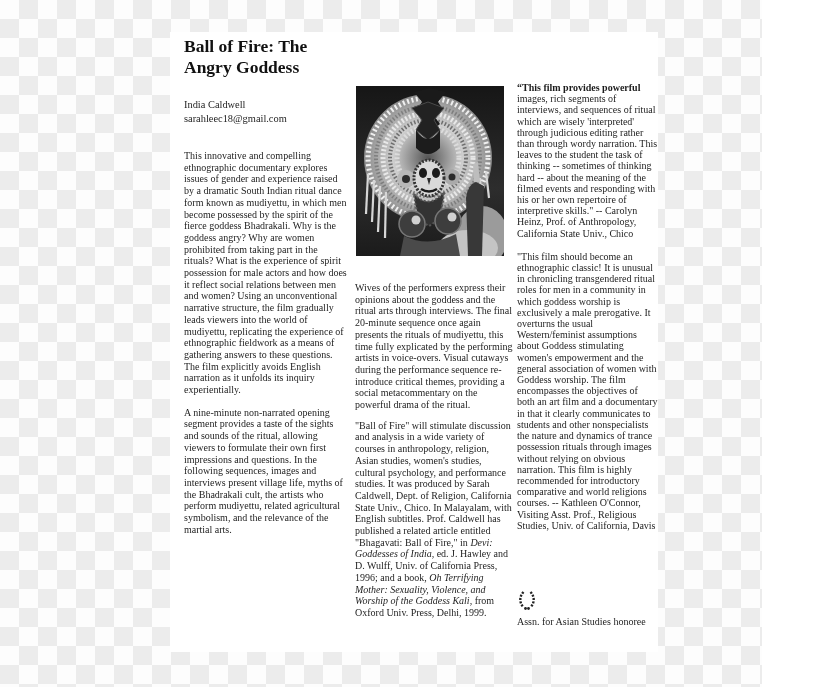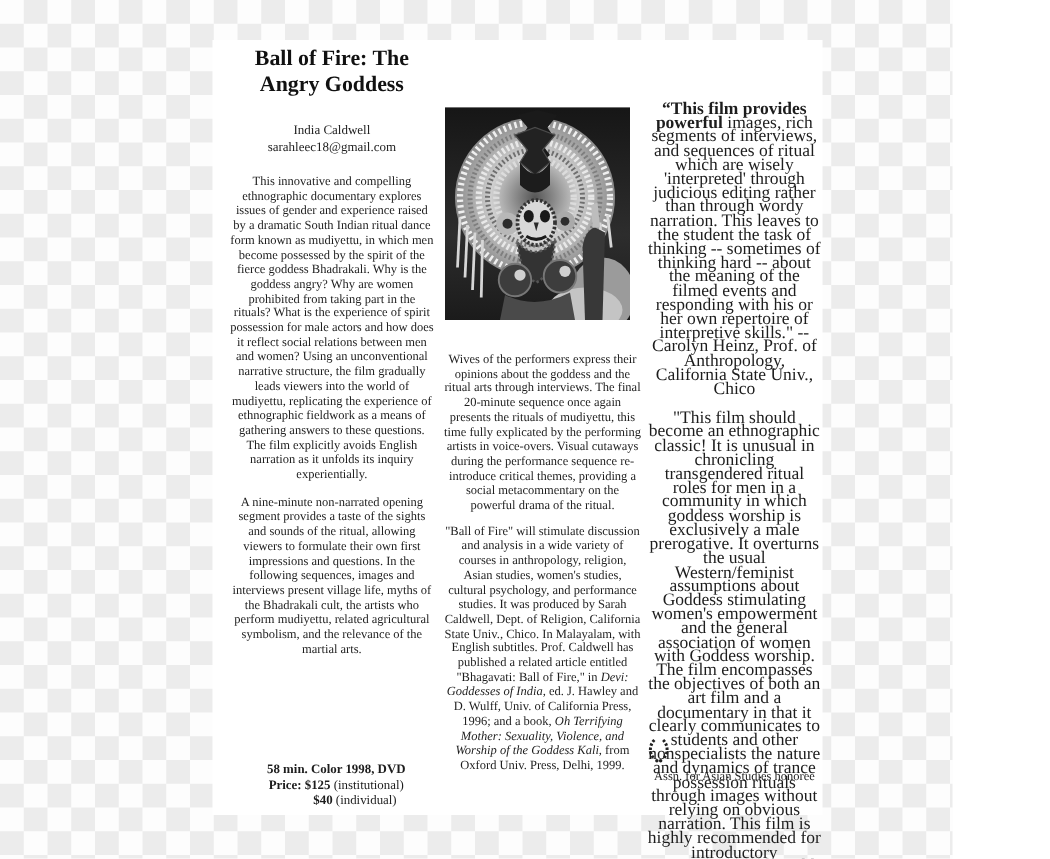--- a/index.html
+++ b/index.html
@@ -5,56 +5,55 @@
   html,body{margin:0;padding:0;}
   body{
     width:840px;height:687px;overflow:hidden;
     font-family:"Liberation Serif","DejaVu Serif",serif;
   }
   .artboard{
     position:relative;width:762px;height:687px;
     background-color:#fdfdfd;
     background-image:conic-gradient(#ececec 25%, #fdfdfd 0 50%, #ececec 0 75%, #fdfdfd 0);
     background-size:38px 38px;
-    text-align:center;
   }
   .doc-page{
     position:absolute;left:170px;top:32px;width:488px;height:620px;
     background:#ffffff;color:#1d1d1d;
   }
   .col{position:absolute;}
   .col-left{left:14px;top:4px;width:163px;}
   .col-mid{left:185px;top:54px;width:158px;}
   .col-right{left:347px;top:50px;width:141px;}
   .title{
     font-size:17.5px;line-height:21px;font-weight:bold;margin:0;color:#111;
   }
   .subhead{
     font-size:10.6px;line-height:13px;font-weight:bold;margin:14px 0 0 0;
   }
   .contact{font-size:10.4px;line-height:14px;margin:20px 0 0 0;}
   .contact a{color:#1d1d1d;cursor:pointer;}
   .body-par{
     font-size:10px;line-height:11.7px;margin:0;
   }
-  .col-left .body-par{margin-top:14px;}
+  .col-left .body-par{margin-top:24px;}
   .col-left .body-par + .body-par{margin-top:11px;}
   .price-block{
     position:absolute;left:14px;top:578px;width:170px;
     font-size:10.3px;line-height:12.6px;
   }
   .price-line{margin:0;}
   .bold{font-weight:bold;}
   .indent{padding-left:30px;}
   .photo{
     width:148px;height:170px;margin:0 0 0 1px;display:block;background:#222;
   }
   .col-mid .body-par{margin-top:26px;}
   .col-mid .body-par + .body-par{margin-top:9px;}
-  .col-right .body-par{font-size:14px;line-height:11.2px;}
+  .col-right .body-par{font-size:10px;line-height:11.2px;}
   .col-right .body-par + .body-par{margin-top:12px;}
   .quote-lead{font-weight:bold;}
   .honoree-block{position:absolute;left:347px;top:558px;width:141px;}
   .wreath{display:block;margin:0 0 5px 1px;}
   .honoree-text{font-size:10px;line-height:12px;margin:0;}
   i{font-style:italic;}
 </style>
 </head>
 <body>
 
@@ -64,25 +63,20 @@
     <div class="col col-left">
       <h1 class="title">Ball of Fire: The Angry Goddess</h1>
       <p class="contact">
         <span>India Caldwell</span><br>
         <a>sarahleec18@gmail.com</a>
       </p>
       <p class="body-par">This innovative and compelling ethnographic documentary explores issues of gender and experience raised by a dramatic South Indian ritual dance form known as mudiyettu, in which men become possessed by the spirit of the fierce goddess Bhadrakali. Why is the goddess angry? Why are women prohibited from taking part in the rituals? What is the experience of spirit possession for male actors and how does it reflect social relations between men and women? Using an unconventional narrative structure, the film gradually leads viewers into the world of mudiyettu, replicating the experience of ethnographic fieldwork as a means of gathering answers to these questions. The film explicitly avoids English narration as it unfolds its inquiry experientially.</p>
       <p class="body-par">A nine-minute non-narrated opening segment provides a taste of the sights and sounds of the ritual, allowing viewers to formulate their own first impressions and questions. In the following sequences, images and interviews present village life, myths of the Bhadrakali cult, the artists who perform mudiyettu, related agricultural symbolism, and the relevance of the martial arts.</p>
     </div>
 
-    <div class="price-block">
-      <p class="price-line bold">58 min. Color 1998, DVD</p>
-      <p class="price-line"><span class="bold">Price: $125</span><span> (institutional)</span></p>
-      <p class="price-line indent"><span class="bold">$40</span><span> (individual)</span></p>
-    </div>
 
     <div class="col col-mid">
       <svg class="photo" viewBox="0 0 148 170" xmlns="http://www.w3.org/2000/svg">
         <defs>
           <radialGradient id="halo" cx="50%" cy="50%" r="50%">
             <stop offset="0%" stop-color="#555"></stop>
             <stop offset="55%" stop-color="#cfcfcf"></stop>
             <stop offset="100%" stop-color="#8a8a8a"></stop>
           </radialGradient>
           <linearGradient id="bg" x1="0" y1="0" x2="0" y2="1">

